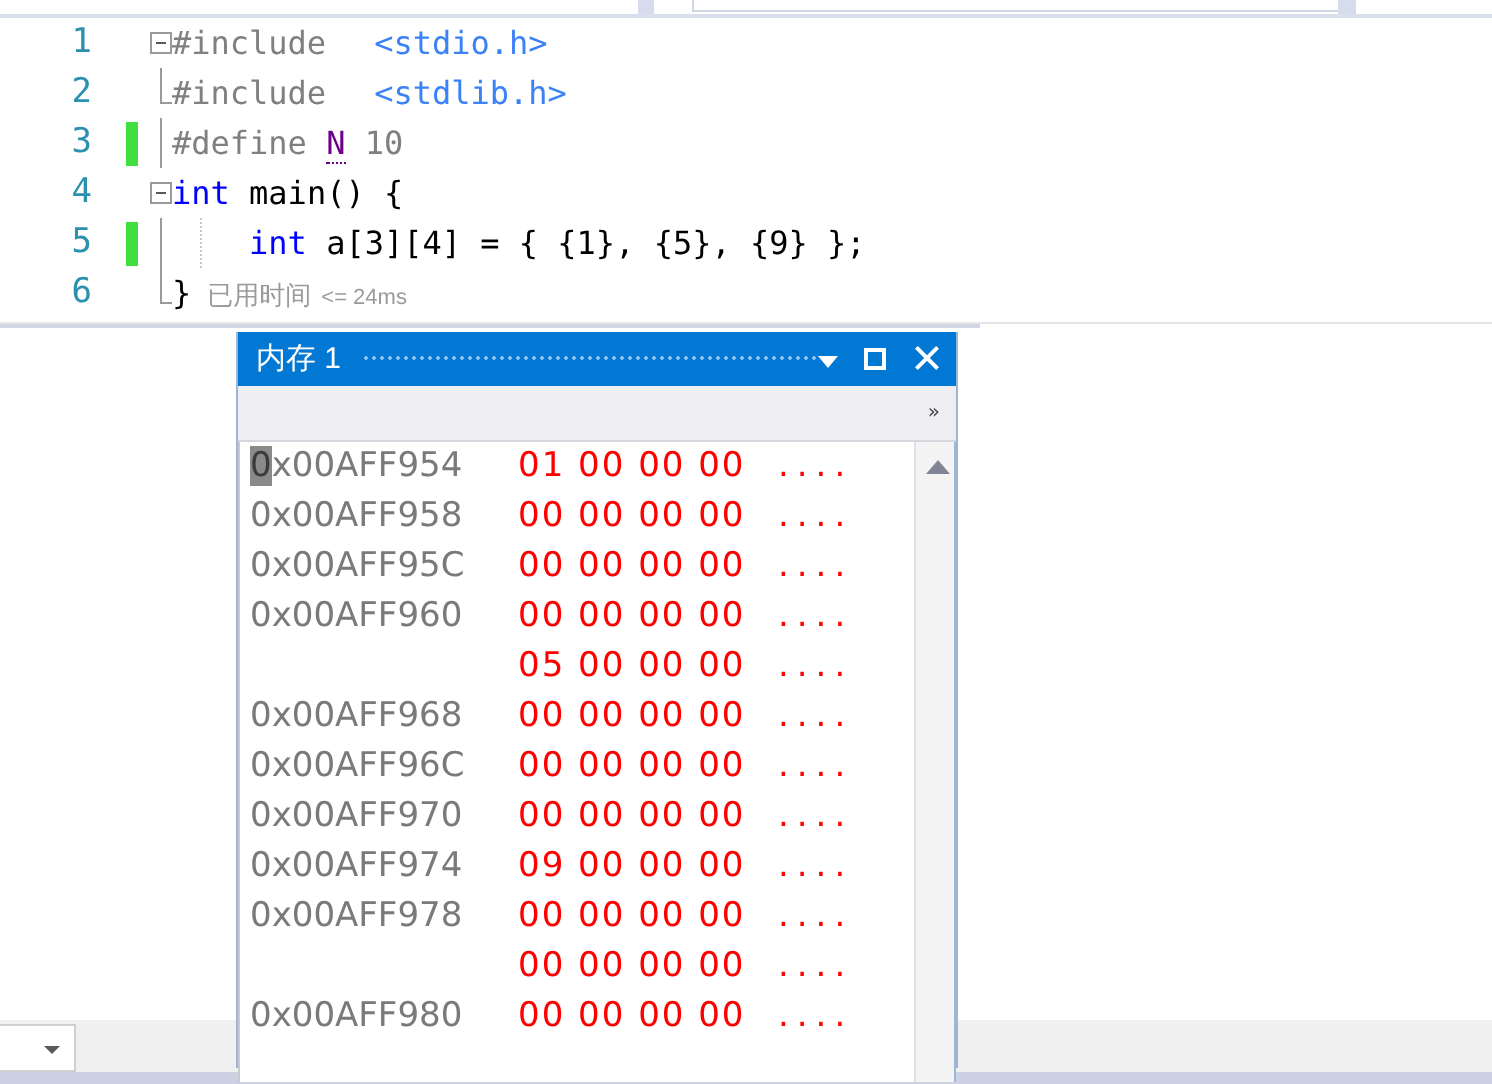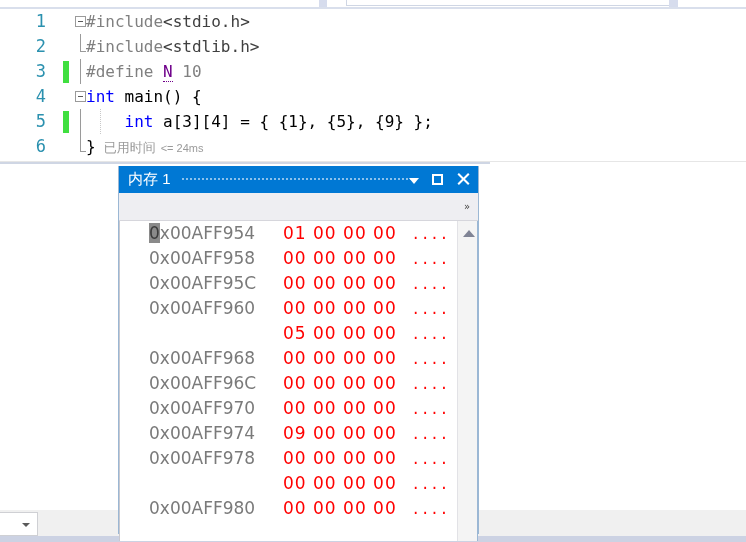--- a/index.html
+++ b/index.html
@@ -70,21 +70,21 @@
   .indent-guide {
     position: absolute; left: 100px; top: 0; width: 0; height: 25px;
     border-left: 1px dotted #c8c8c8;
   }
   .code-text {
     position: absolute; left: 86px; top: 0; height: 25px;
     font-family: "DejaVu Sans Mono", monospace; font-size: 16px;
     line-height: 25px; white-space: pre; color: #000000;
   }
   .tk-pre { color: #808080; }
-  .tk-str { color: #404040; }
+  .tk-str { color: #3b82f6; margin-left: 24px; }
   .tk-kw  { color: #0000ff; }
   .tk-mac { color: #6f008a; border-bottom: 1px dotted #6f008a; }
   .tk-plain { color: #000000; }
 
   .elapsed-wrap {
     position: absolute; left: 86px; top: 0; height: 25px;
     line-height: 25px; white-space: pre;
   }
   .brace { font-family: "DejaVu Sans Mono", monospace; font-size: 16px; color: #000; }
   .elapsed-label {
@@ -179,21 +179,21 @@
     position: absolute; right: 6px; top: 8px;
     font-family: "DejaVu Sans", sans-serif; font-size: 10px; color: #444;
     letter-spacing: 2px;
   }
 
   .memwin-body {
     position: relative; width: 359px; height: 320px;
     background: #ffffff; overflow: hidden;
   }
   .mem-rows {
-    position: absolute; left: 0; top: 0; width: 330px; margin-left: 24px;
+    position: absolute; left: 0; top: 0; width: 330px;
   }
   .mem-row {
     position: relative; height: 25px; width: 330px;
     font-family: "DejaVu Sans", sans-serif; font-size: 17px; line-height: 25px;
     white-space: pre;
   }
   .mem-addr {
     position: absolute; left: 6px; color: #7a7a7a;
   }
   .mem-addr .selchar { background: #8a8a8a; color: #3c3c3c; }

